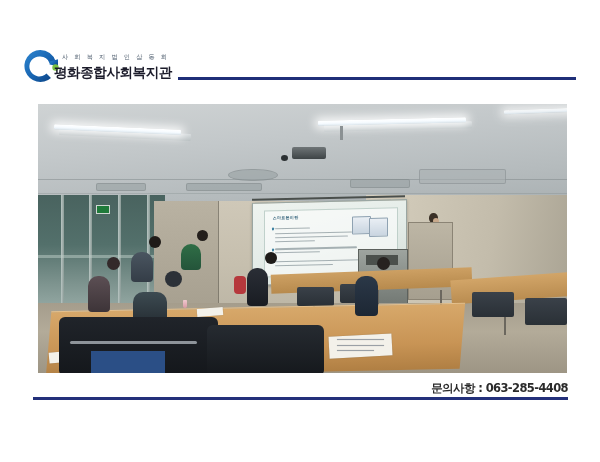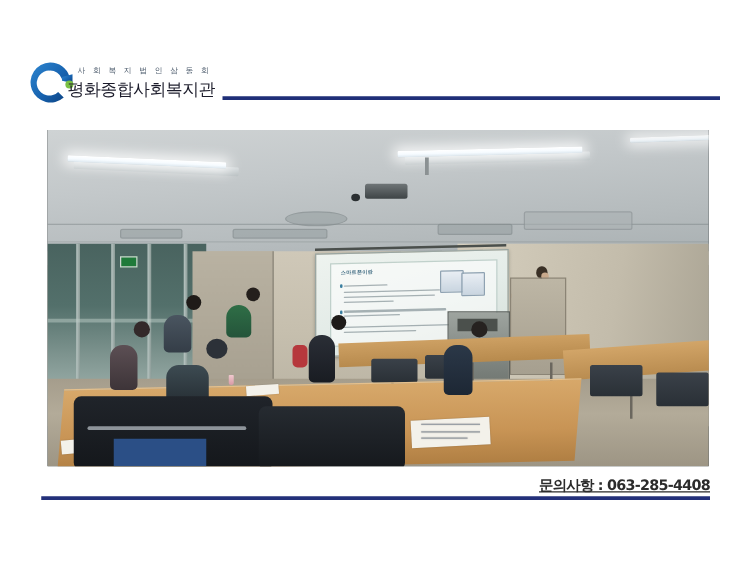--- a/index.html
+++ b/index.html
@@ -55,21 +55,21 @@
     color: #4b5a6b;
     white-space: nowrap;
     line-height: 9px;
     font-family: "DejaVu Sans", "Liberation Sans", sans-serif;
   }
   .logo-main {
     position: absolute;
     left: -8px;
     top: 12px;
     font-size: 13.5px;
-    font-weight: normal;
+    font-weight: bold;
     letter-spacing: -0.4px;
     color: #1b1b2a;
     white-space: nowrap;
     line-height: 17px;
   }
 
   .title-area {
     position: absolute;
     left: 178px;
     top: 44px;
@@ -397,21 +397,20 @@
   
   .footer-contact {
     position: absolute;
     right: 32px;
     top: 381px;
     font-size: 11.5px;
     font-weight: bold;
     color: #2b2b2b;
     letter-spacing: -0.6px;
     white-space: nowrap;
-    text-decoration: underline;
   }
   .footer-rule {
     position: absolute;
     left: 33px;
     top: 397px;
     width: 535px;
     height: 2.5px;
     background: #23307a;
   }
 </style>

